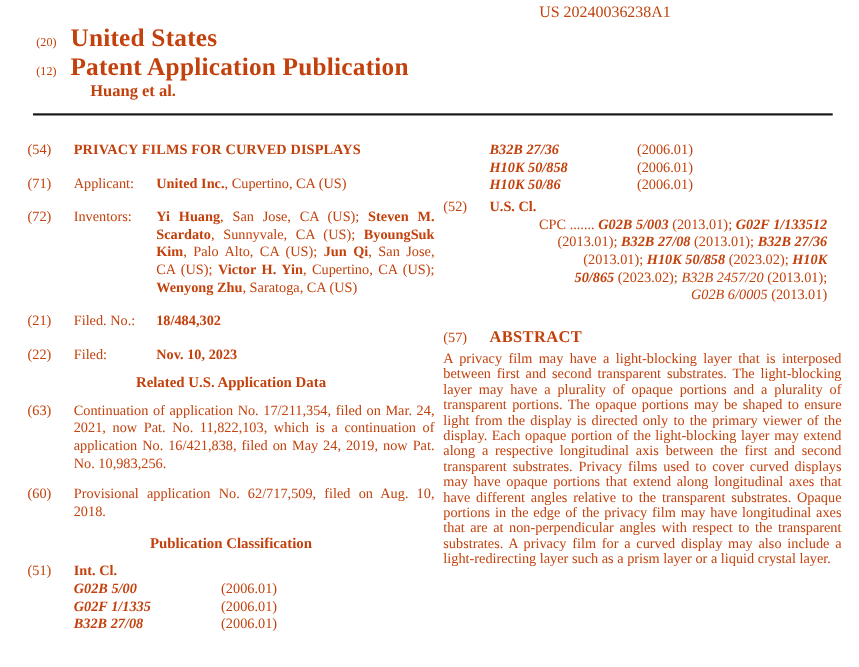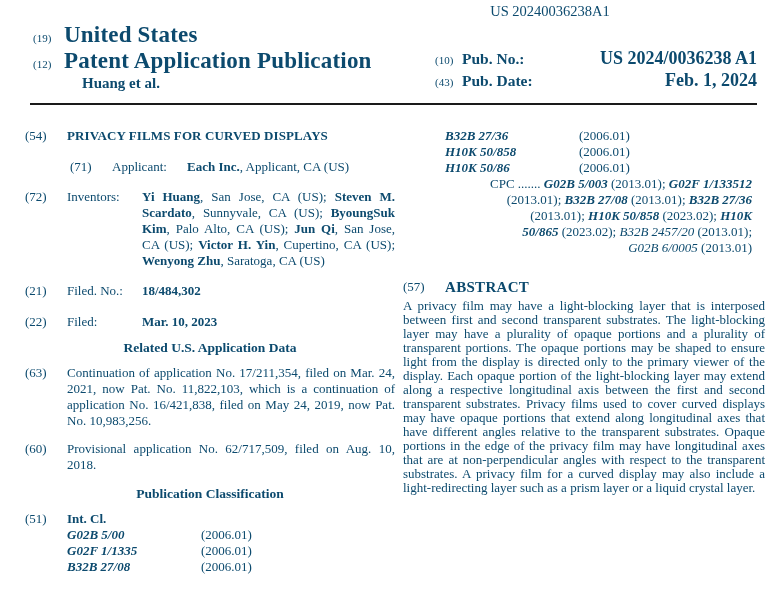--- a/index.html
+++ b/index.html
@@ -2,21 +2,21 @@
 <html><head>
 <meta charset="utf-8">
 <style>
   * { box-sizing: border-box; margin: 0; padding: 0; }
   html, body { background: #fff; }
   .page {
     position: relative;
     width: 781px;
     height: 606px;
     background: #ffffff;
-    color: #0c4a6e;
+    color: #c2410c;
     font-family: "Liberation Serif", serif;
     font-size: 13px;
     line-height: 16px;
     overflow: hidden;
   }
   .docnum {
     position: absolute;
     top: 3px; left: 400px; width: 300px;
     text-align: center;
     font-size: 14.5px;
@@ -38,21 +38,21 @@
   .row { display: flex; align-items: flex-start; }
   .marker { flex: none; width: 42px; }
   .field-label { flex: none; width: 75px; }
   .content { flex: 1; }
   .just { text-align: justify; }
   .b { font-weight: bold; }
   .bi { font-weight: bold; font-style: italic; }
   .i { font-style: italic; }
   .title-row { margin-top: 6px; }
   .title-text { font-weight: bold; letter-spacing: 0.1px; }
-  .applicant-row { margin-top: 15px; margin-left: 45px; }
+  .applicant-row { margin-top: 15px; }
   .inventors-row { margin-top: 14px; }
   .applno-row { margin-top: 14px; }
   .filed-row { margin-top: 15px; }
   .center-head { margin-top: 10px; text-align: center; font-weight: bold; font-size: 13.5px; }
   .pubclass-head { margin-top: 13px; }
   .rel-63 { margin-top: 9px; }
   .rel-60 { margin-top: 12px; }
   .intcl-row { margin-top: 9px; }
   .entry-row { display: flex; }
   .entry-row .pad { flex: none; width: 42px; }
@@ -67,74 +67,62 @@
 </style>
 </head>
 <body>
 
 <div class="page">
 
   <div class="docnum">US 20240036238A1</div>
 
   <div class="hdr-left">
     <div class="hdr-line">
-      <span class="code-sm">(19)</span>
+      <span class="code-sm">(20)</span>
       <span class="big">United States</span>
     </div>
     <div class="hdr-line">
       <span class="code-sm">(12)</span>
       <span class="big">Patent Application Publication</span>
     </div>
     <div class="hdr-authors">Huang et al.</div>
   </div>
 
-  <div class="hdr-right">
-    <div class="hdr-line">
-      <span class="code-sm">(10)</span>
-      <span class="hdr-lbl">Pub. No.:</span>
-      <span class="hdr-val">US 2024/0036238 A1</span>
-    </div>
-    <div class="hdr-line">
-      <span class="code-sm">(43)</span>
-      <span class="hdr-lbl">Pub. Date:</span>
-      <span class="hdr-val">Feb. 1, 2024</span>
-    </div>
-  </div>
 
   <div class="rule"></div>
 
   <div class="col col-left">
 
     <div class="row title-row">
       <span class="marker">(54)</span>
       <span class="content title-text">PRIVACY FILMS FOR CURVED DISPLAYS</span>
     </div>
 
     <div class="row applicant-row">
       <span class="marker">(71)</span>
       <span class="field-label">Applicant:</span>
-      <span class="content" id="applicant-segs"><span class="b">Each Inc.</span><span>, Applicant, CA (US)</span></span>
+      <span class="content" id="applicant-segs"><span class="b">United Inc.</span><span>, Cupertino, CA (US)</span></span>
     </div>
 
     <div class="row inventors-row">
       <span class="marker">(72)</span>
       <span class="field-label">Inventors:</span>
       <span class="content just" id="inventor-segs"><span class="b">Yi Huang</span><span>, San Jose, CA (US); </span><span class="b">Steven M. Scardato</span><span>, Sunnyvale, CA (US); </span><span class="b">ByoungSuk Kim</span><span>, Palo Alto, CA (US); </span><span class="b">Jun Qi</span><span>, San Jose, CA (US); </span><span class="b">Victor H. Yin</span><span>, Cupertino, CA (US); </span><span class="b">Wenyong Zhu</span><span>, Saratoga, CA (US)</span></span>
     </div>
 
     <div class="row applno-row">
       <span class="marker">(21)</span>
       <span class="field-label">Filed. No.:</span>
       <span class="content b">18/484,302</span>
     </div>
 
     <div class="row filed-row">
       <span class="marker">(22)</span>
       <span class="field-label">Filed:</span>
-      <span class="content b">Mar. 10, 2023</span>
+      <span class="content b">Nov. 10, 2023</span>
     </div>
 
     <div class="center-head">Related U.S. Application Data</div>
 
     <div id="related-list">
         <div class="row rel-63">
           <span class="marker">(63)</span>
           <span class="content just">Continuation of application No. 17/211,354, filed on Mar. 24, 2021, now Pat. No. 11,822,103, which is a continuation of application No. 16/421,838, filed on May 24, 2019, now Pat. No. 10,983,256.</span>
         </div>
         <div class="row rel-60">
@@ -182,20 +170,24 @@
           <span class="entry-cls">H10K 50/858</span>
           <span>(2006.01)</span>
         </div>
         <div class="entry-row">
           <span class="pad"></span>
           <span class="entry-cls">H10K 50/86</span>
           <span>(2006.01)</span>
         </div>
       </div>
 
+    <div class="row uscl-row">
+      <span class="marker">(52)</span>
+      <span class="content b">U.S. Cl.</span>
+    </div>
 
     <div class="cpc-block" id="cpc-block">
         <div class="cpc-line"><span>CPC ....... </span><span class="bi">G02B 5/003</span><span> (2013.01); </span><span class="bi">G02F 1/133512</span></div>
         <div class="cpc-line"><span>(2013.01); </span><span class="bi">B32B 27/08</span><span> (2013.01); </span><span class="bi">B32B 27/36</span></div>
         <div class="cpc-line"><span>(2013.01); </span><span class="bi">H10K 50/858</span><span> (2023.02); </span><span class="bi">H10K</span></div>
         <div class="cpc-line"><span class="bi">50/865</span><span> (2023.02); </span><span class="i">B32B 2457/20</span><span> (2013.01);</span></div>
         <div class="cpc-line"><span class="i">G02B 6/0005</span><span> (2013.01)</span></div>
       </div>
 
     <div class="row abstract-head-row">

